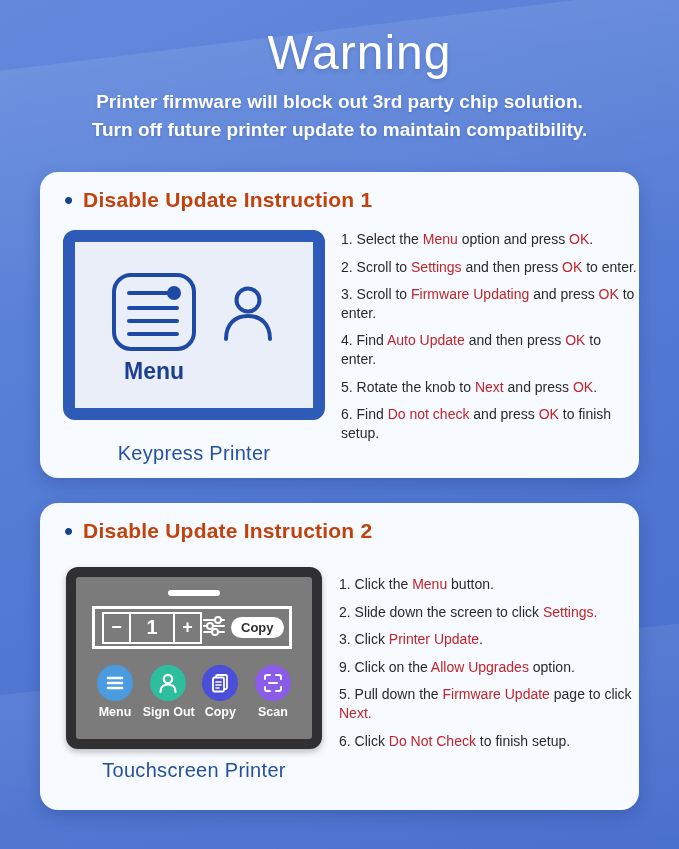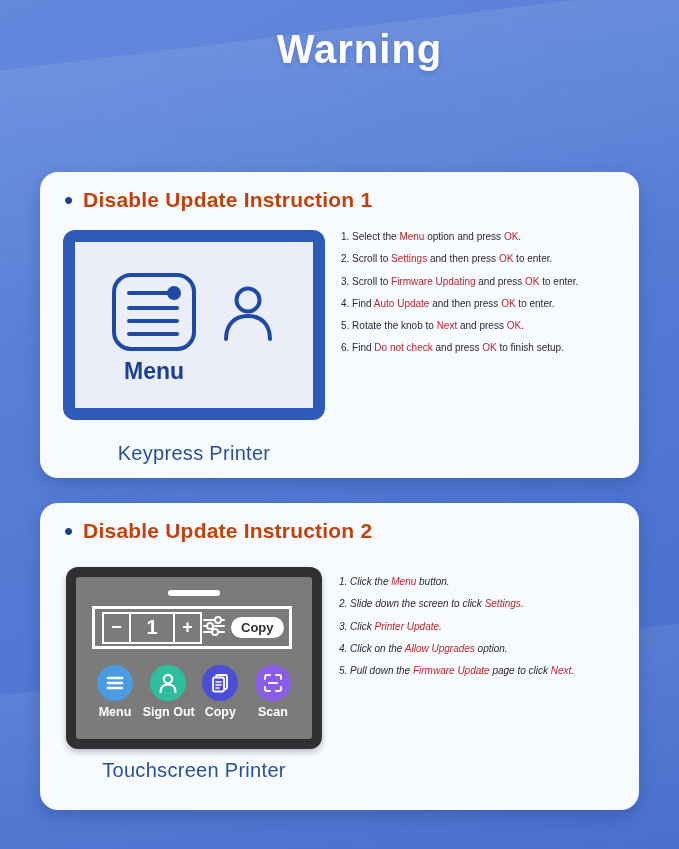--- a/index.html
+++ b/index.html
@@ -13,21 +13,21 @@
     background:linear-gradient(rgba(255,255,255,0.09),rgba(255,255,255,0));
     transform:rotate(-7deg);pointer-events:none;
   }
   .stage::after{
     content:'';position:absolute;left:-15%;top:660px;width:130%;height:220px;
     background:linear-gradient(rgba(255,255,255,0.07),rgba(255,255,255,0));
     transform:rotate(-6deg);pointer-events:none;
   }
   .hero{position:absolute;top:0;left:0;width:100%;text-align:center;z-index:2;}
   .hero-title{
-    margin-top:28px;font-size:40px;line-height:1.05;font-weight:700;color:#ffffff;
+    margin-top:28px;font-size:48px;line-height:1.05;font-weight:400;color:#ffffff;
     letter-spacing:1px;text-shadow:0 2px 4px rgba(30,60,140,0.25);margin-left:40px;
   }
   .hero-sub{
     margin-top:10px;font-size:19px;font-weight:700;color:#ffffff;line-height:1.45;
     text-shadow:0 1px 3px rgba(30,60,140,0.25);
   }
   .card{
     position:absolute;left:40px;width:599px;background:#f7fbff;border-radius:18px;
     box-shadow:0 6px 16px rgba(25,50,120,0.28);z-index:3;box-sizing:border-box;
   }
@@ -47,22 +47,22 @@
   .person-lg{margin:-18px 0 0 22px;}
   .caption{
     position:absolute;left:23px;width:262px;text-align:center;
     font-size:20px;color:#24509f;letter-spacing:0.3px;
   }
   .caption1{top:270px;}
   .caption2{top:256px;}
   
   .steps{position:absolute;width:296px;}
   .steps1{left:301px;top:58px;}
-  .steps2{left:299px;top:72px;font-style:italic;}
-  .step{font-size:10px;line-height:1.33;color:#2b292a;margin-bottom:9px;}
+  .steps2{left:299px;top:72px;}
+  .step{font-size:14px;line-height:1.33;color:#2b292a;margin-bottom:9px;}
   .step .red{color:#c3232b;}
   
   .tablet{
     position:absolute;left:26px;top:64px;width:256px;height:182px;background:#303032;
     border-radius:12px;box-shadow:0 3px 6px rgba(0,0,0,0.25);
   }
   .tscreen{position:absolute;left:10px;top:10px;right:10px;bottom:10px;background:#7b7b7c;border-radius:3px;}
   .tpill{position:absolute;top:13px;left:50%;transform:translateX(-50%);width:52px;height:6px;border-radius:3px;background:#ffffff;}
   .tbar{
     position:absolute;left:16px;top:29px;width:200px;height:43px;box-sizing:border-box;
@@ -84,20 +84,24 @@
   .bg-scan{background:#8a5ce8;}
   .tlabel{margin-top:4px;font-size:12.5px;font-weight:700;color:#ffffff;white-space:nowrap;}
 </style>
 </head>
 <body>
 
 <div class="stage">
 
   <div class="hero">
     <div class="hero-title">Warning</div>
+    <div class="hero-sub">
+      <div>Printer firmware will block out 3rd party chip solution.</div>
+      <div>Turn off future printer update to maintain compatibility.</div>
+    </div>
   </div>
 
   <div class="card card1">
     <div class="card-head">
       <span class="bullet">•</span>
       <span class="card-title">Disable Update Instruction 1</span>
     </div>
 
     <div class="screen">
       <div class="menu-block">
@@ -211,18 +215,19 @@
         </div>
       </div>
     </div>
 
     <div class="caption caption2">Touchscreen Printer</div>
 
     <div class="steps steps2">
         <div class="step"><span>1. Click the </span><span class="red">Menu</span><span> button.</span></div>
         <div class="step"><span>2. Slide down the screen to click </span><span class="red">Settings.</span></div>
         <div class="step"><span>3. Click </span><span class="red">Printer Update</span><span>.</span></div>
-        <div class="step"><span>4. Click on the </span><span class="red">Allow Upgrades</span><span> option.</span></div>
+        <div class="step"><span>9. Click on the </span><span class="red">Allow Upgrades</span><span> option.</span></div>
         <div class="step"><span>5. Pull down the </span><span class="red">Firmware Update</span><span> page to click </span><span class="red">Next.</span></div>
+        <div class="step"><span>6. Click </span><span class="red">Do Not Check</span><span> to finish setup.</span></div>
       </div>
   </div>
 
 </div>
 
 </body></html>

